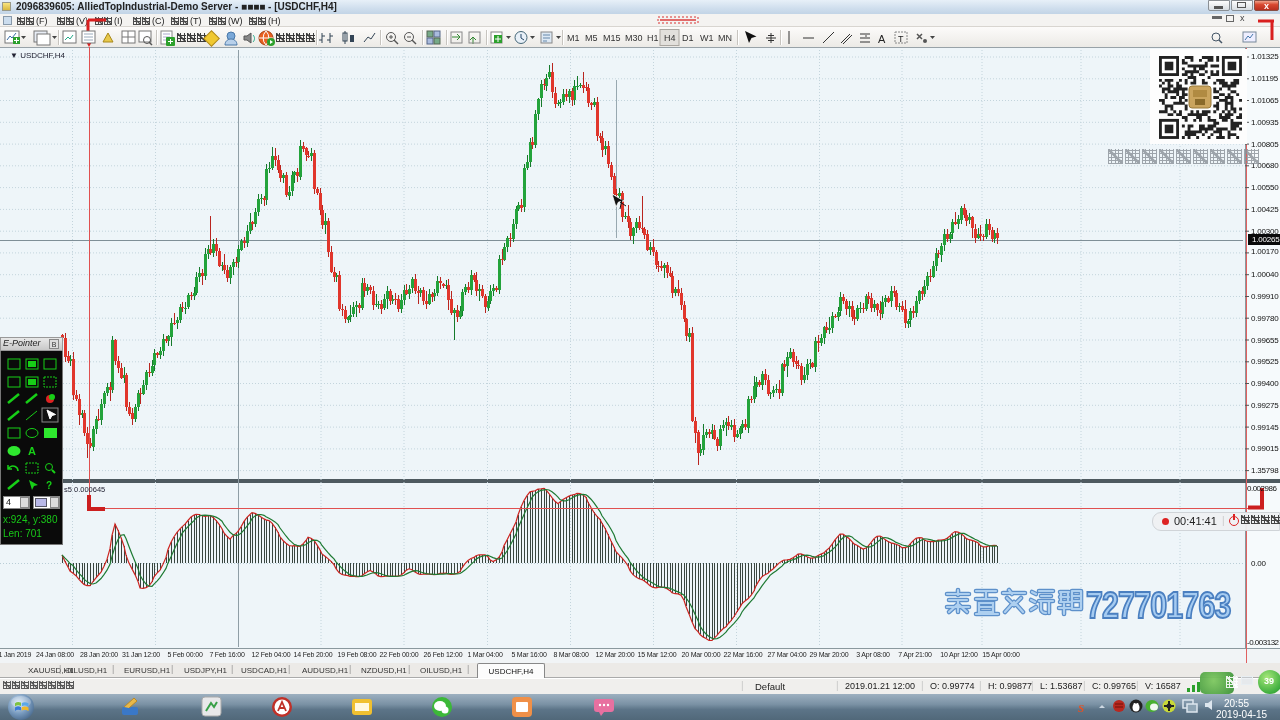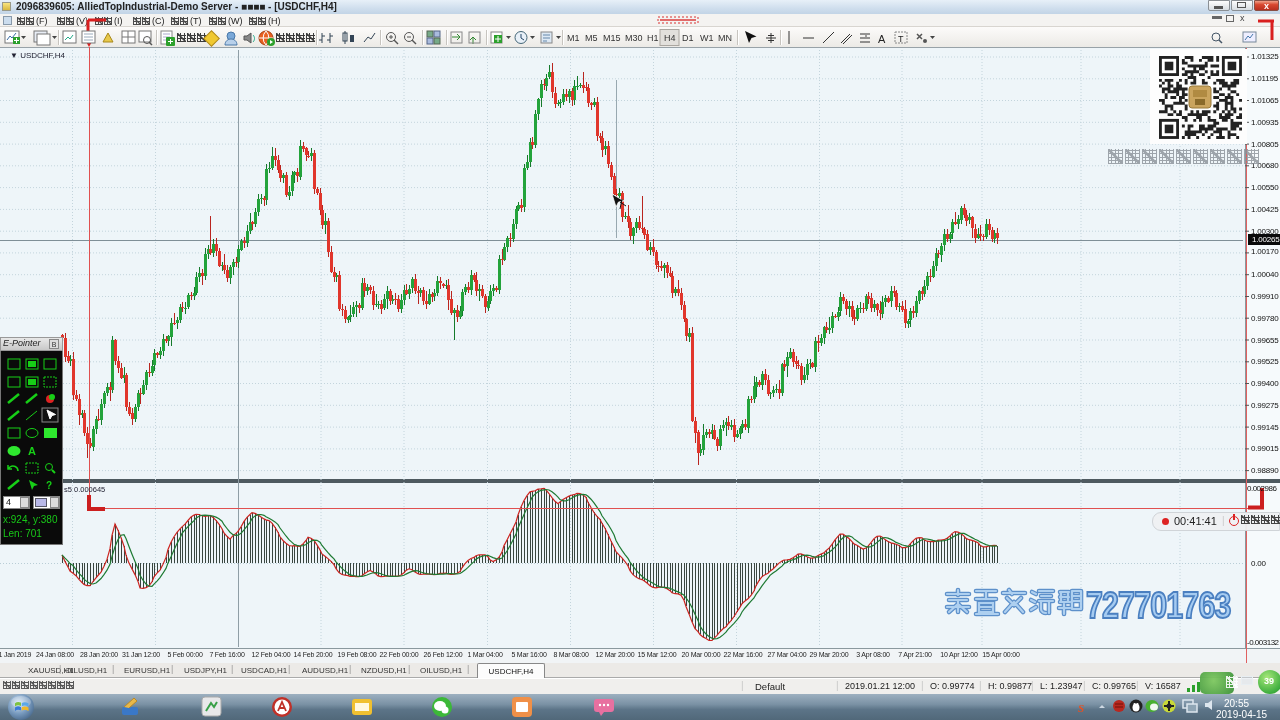--- a/index.html
+++ b/index.html
@@ -296,21 +296,21 @@
     <div class="pl" style="top:199px">1.00170</div>
     <div class="pl" style="top:222px">1.00040</div>
     <div class="pl" style="top:244px">0.99910</div>
     <div class="pl" style="top:266px">0.99780</div>
     <div class="pl" style="top:288px">0.99655</div>
     <div class="pl" style="top:309px">0.99525</div>
     <div class="pl" style="top:331px">0.99400</div>
     <div class="pl" style="top:353px">0.99275</div>
     <div class="pl" style="top:375px">0.99145</div>
     <div class="pl" style="top:396px">0.99015</div>
-    <div class="pl" style="top:418px">0.98890</div>
+    <div class="pl" style="top:418px">1.35798</div>
 <div class="pl" style="top:186px;background:#0a0a0a;color:#fff;left:3px;padding:1px 3px 1px 4px">1.00265</div>
 <div class="pl" style="top:436px;left:2px;letter-spacing:-0.5px">0.002986</div>
 <div class="pl" style="top:511px">0.00</div>
 <div class="pl" style="top:590px;left:2px;letter-spacing:-0.5px">-0.003132</div>
 </div>
 
 <div class="abs" style="left:0;top:648px;width:1280px;height:15px">
     <div class="tl" style="left:-18px">21 Jan 2019</div>
     <div class="tl" style="left:24px">24 Jan 08:00</div>
     <div class="tl" style="left:68px">28 Jan 20:00</div>
@@ -466,21 +466,21 @@
 <div class="cjk" style="left:57px;top:681px;width:8px;height:8px;--c:#484848;opacity:0.9"></div>
 <div class="cjk" style="left:66px;top:681px;width:8px;height:8px;--c:#484848;opacity:0.9"></div>
 <div class="abs" style="left:755px;top:681px;font-size:9.5px;color:#222">Default</div>
 <div class="abs" style="left:741px;top:680px;font-size:10px;color:#c8c8c8">|</div>
 <div class="abs" style="left:845px;top:681px;font-size:9px;color:#222">2019.01.21 12:00</div>
 <div class="abs" style="left:836px;top:680px;font-size:10px;color:#c8c8c8">|</div>
 <div class="abs" style="left:930px;top:681px;font-size:9px;color:#222">O: 0.99774</div>
 <div class="abs" style="left:921px;top:680px;font-size:10px;color:#c8c8c8">|</div>
 <div class="abs" style="left:988px;top:681px;font-size:9px;color:#222">H: 0.99877</div>
 <div class="abs" style="left:979px;top:680px;font-size:10px;color:#c8c8c8">|</div>
-<div class="abs" style="left:1040px;top:681px;font-size:9px;color:#222">L: 1.23947</div>
+<div class="abs" style="left:1040px;top:681px;font-size:9px;color:#222">L: 1.53687</div>
 <div class="abs" style="left:1031px;top:680px;font-size:10px;color:#c8c8c8">|</div>
 <div class="abs" style="left:1092px;top:681px;font-size:9px;color:#222">C: 0.99765</div>
 <div class="abs" style="left:1083px;top:680px;font-size:10px;color:#c8c8c8">|</div>
 <div class="abs" style="left:1145px;top:681px;font-size:9px;color:#222">V: 16587</div>
 <div class="abs" style="left:1136px;top:680px;font-size:10px;color:#c8c8c8">|</div>
 <svg class="abs" style="left:1186px;top:680px" width="20" height="13">
     <path d="M1 12V8h3v4zM6 12V5h3v7zM11 12V2h3v10z" fill="#2ca02c"></path>
   </svg>
 
 <div class="abs" style="left:0;top:694px;width:1280px;height:26px;background:linear-gradient(#9db0c0,#7a91a4 40%,#5c7488 60%,#516879)"></div>

